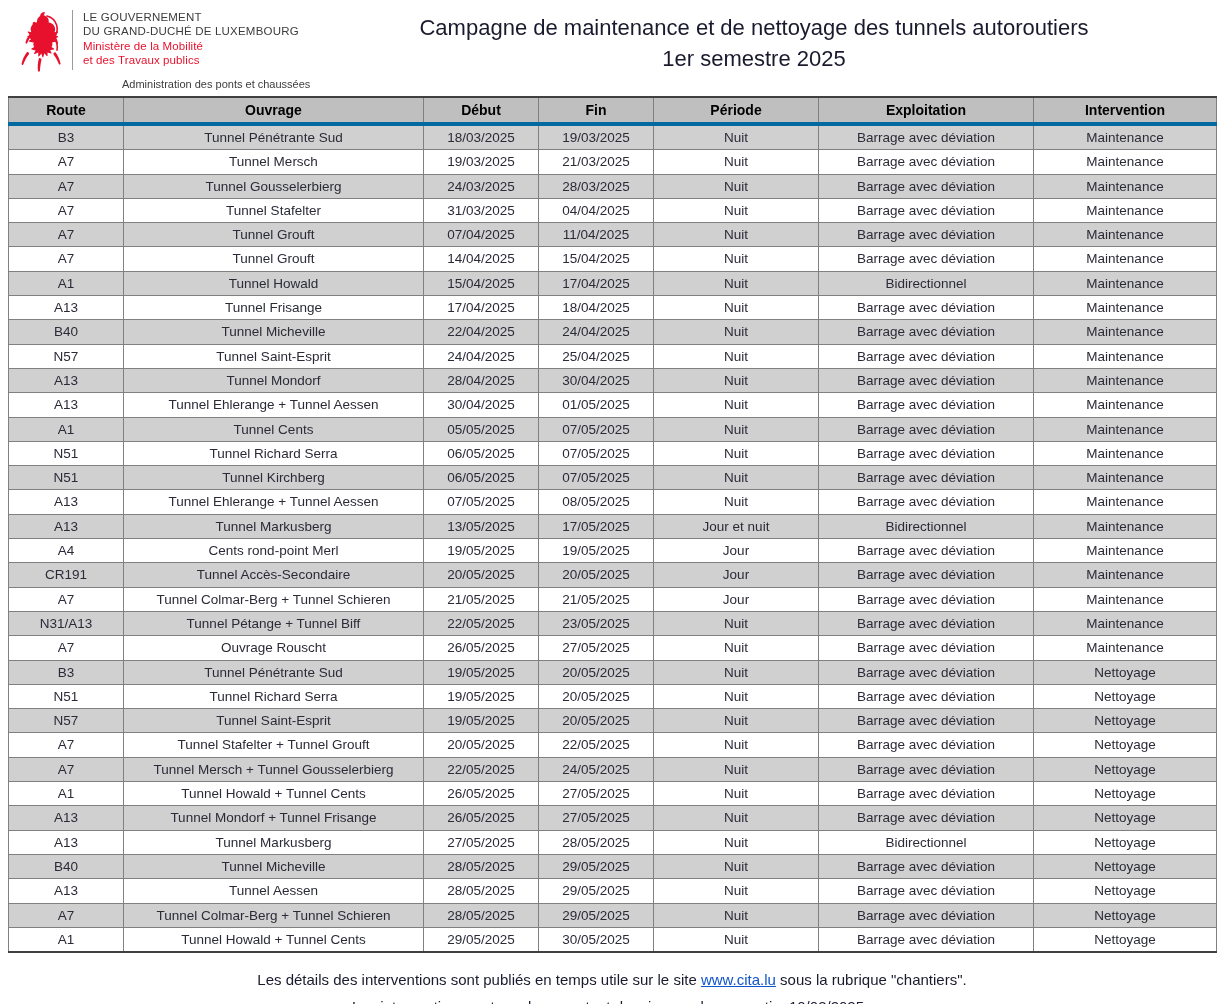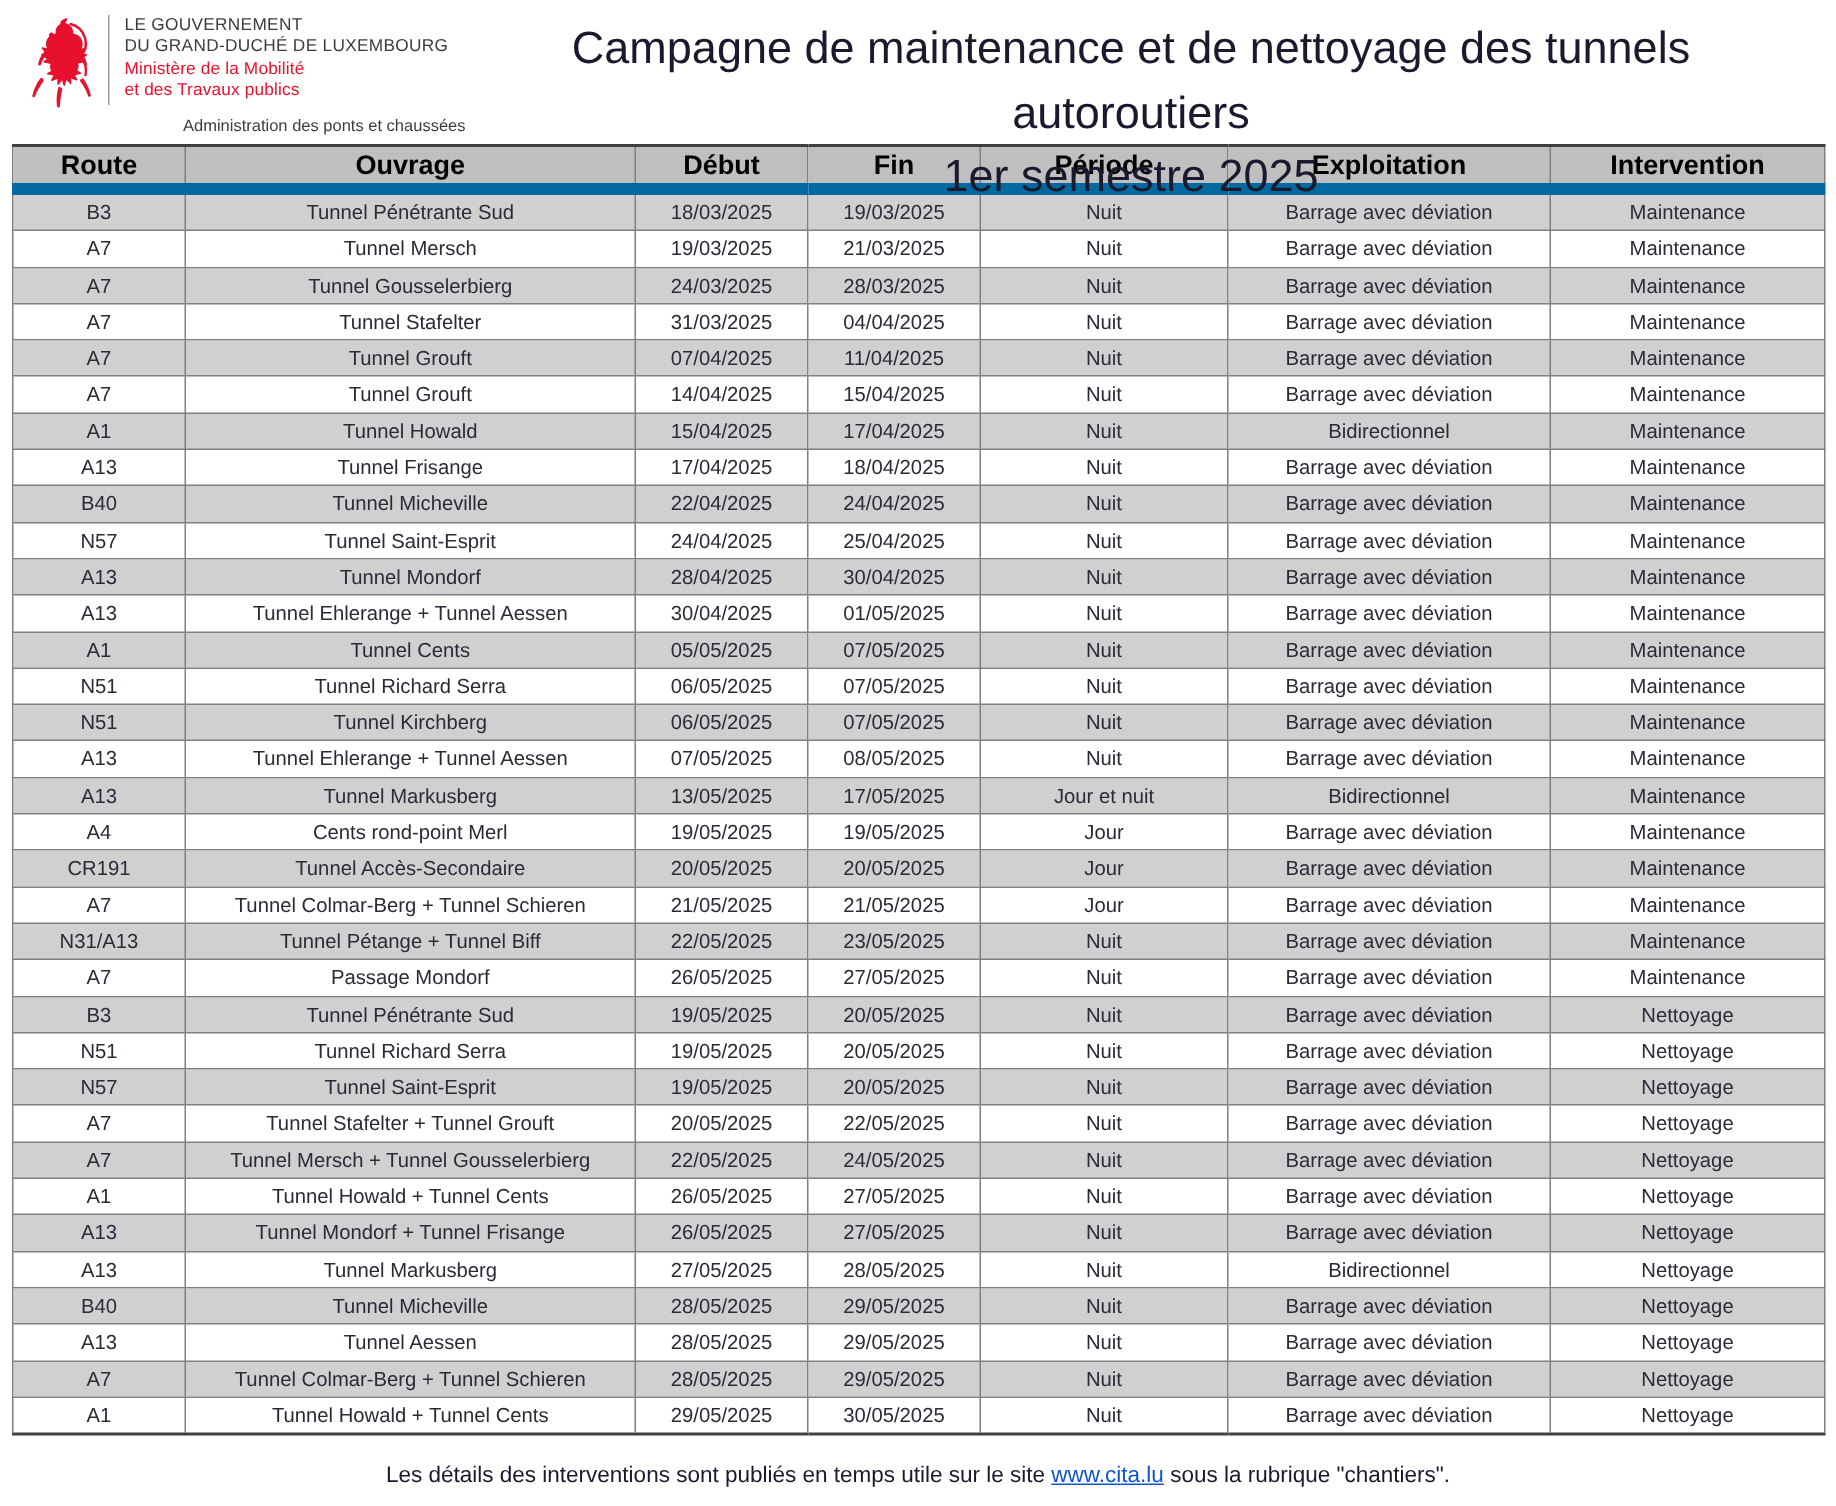--- a/index.html
+++ b/index.html
@@ -69,21 +69,21 @@
     white-space: nowrap;
     margin-left: 39px;
   }
   .title-block {
     flex: 1 1 auto;
     text-align: center;
     padding-top: 12px;
     padding-right: 30px;
   }
   .title-line {
-    font-size: 30px;
+    font-size: 22px;
     color: #1a1a2e;
     line-height: 1.42;
     font-weight: 400;
   }
 
   
   .table-wrap {
     padding: 0 8px;
   }
   table.schedule {
@@ -101,24 +101,24 @@
     line-height: 23.3px;
     overflow: hidden;
     white-space: nowrap;
     color: #2b2b38;
   }
   table.schedule thead th {
     background: #bfbfbf;
     font-weight: bold;
     color: #000000;
     border-top: 2px solid #404040;
-    border-bottom: 8px solid #0369a1;
+    border-bottom: 4px solid #0369a1;
     height: 24px;
     line-height: 24px;
-    font-size: 18px;
+    font-size: 14px;
   }
   table.schedule tbody tr.shaded td {
     background: #d0d0d0;
   }
   table.schedule tbody tr.plain td {
     background: #ffffff;
   }
   table.schedule tbody tr:last-child td {
     border-bottom: 2px solid #404040;
   }
@@ -404,21 +404,21 @@
           <td>N31/A13</td>
           <td>Tunnel Pétange + Tunnel Biff</td>
           <td>22/05/2025</td>
           <td>23/05/2025</td>
           <td>Nuit</td>
           <td>Barrage avec déviation</td>
           <td>Maintenance</td>
         </tr>
         <tr class="plain">
           <td>A7</td>
-          <td>Passage Mondorf</td>
+          <td>Ouvrage Rouscht</td>
           <td>26/05/2025</td>
           <td>27/05/2025</td>
           <td>Nuit</td>
           <td>Barrage avec déviation</td>
           <td>Maintenance</td>
         </tr>
         <tr class="shaded">
           <td>B3</td>
           <td>Tunnel Pénétrante Sud</td>
           <td>19/05/2025</td>

